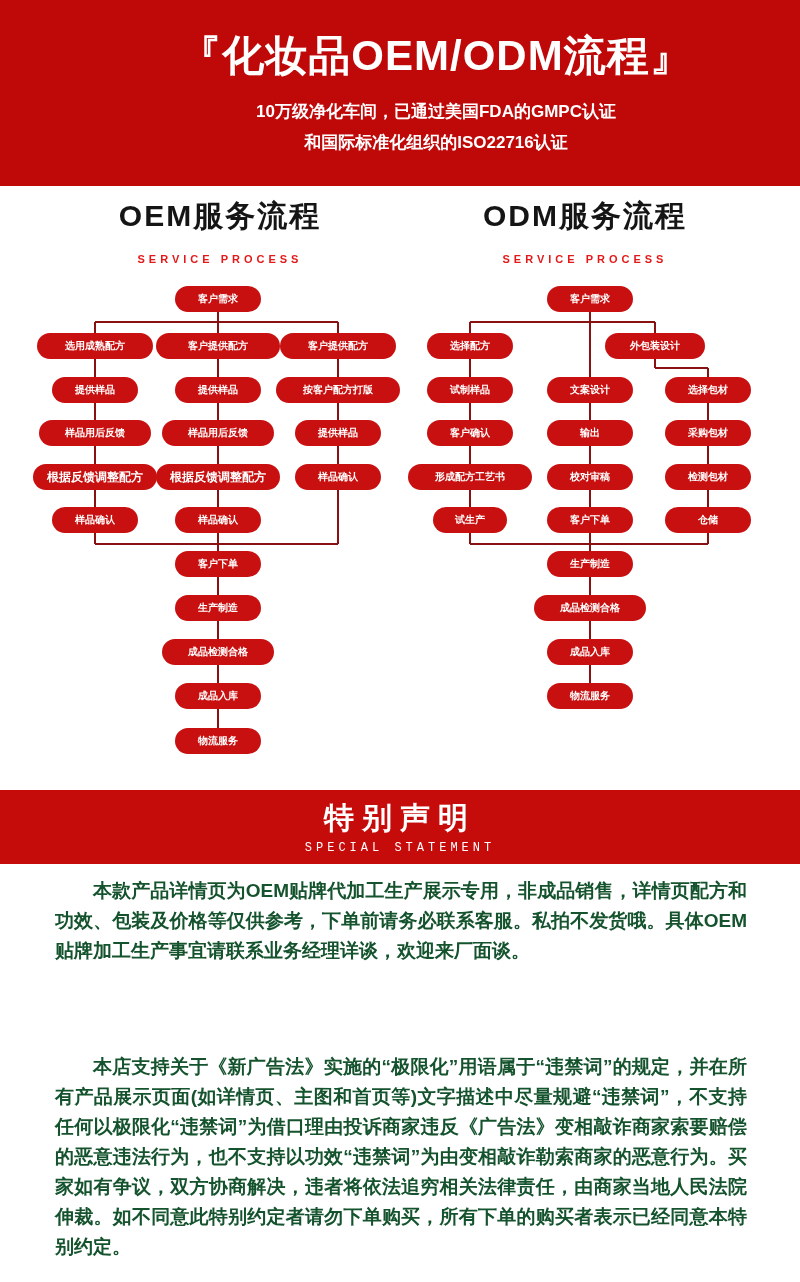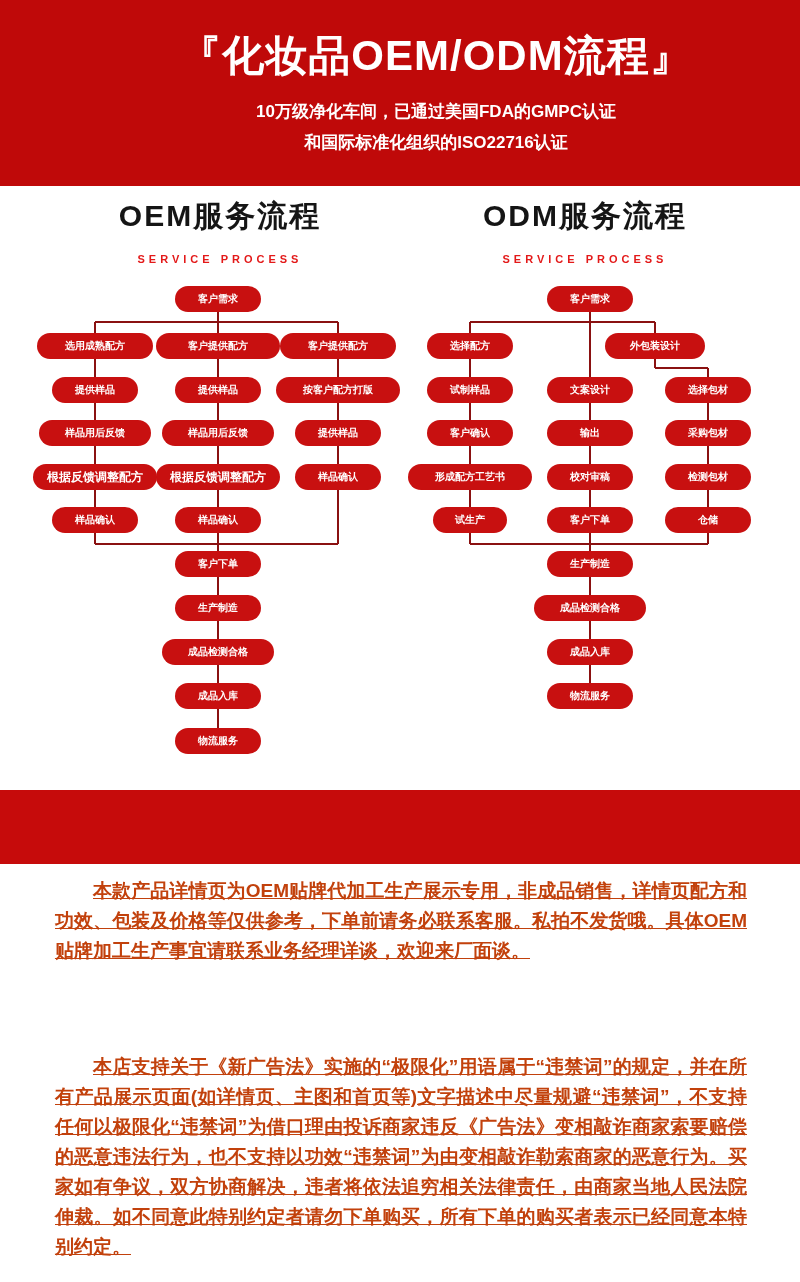--- a/index.html
+++ b/index.html
@@ -24,22 +24,22 @@
   .flow-lines{position:absolute;left:0;top:0;z-index:1;}
   .flow-lines line{stroke:#8a1111;stroke-width:2;}
 
   
   .banner{position:absolute;left:0;width:800px;height:74px;background:#c60b0b;color:#ffffff;text-align:center;}
   #statement-banner{top:790px;} #agreement-banner{top:965px;}
   .banner-title{font-size:30px;font-weight:bold;letter-spacing:8px;padding-top:8px;}
   .banner-sub{font-size:12px;letter-spacing:4px;margin-top:2px;font-family:"Liberation Mono","DejaVu Sans Mono",monospace;}
 
   
-  .body-text{position:absolute;left:55px;width:692px;font-size:19px;font-weight:bold;color:#c2410c;
-             line-height:1.58;text-align:justify;text-indent:2em;text-decoration:underline;}
+  .body-text{position:absolute;left:55px;width:692px;font-size:19px;font-weight:bold;color:#14532d;
+             line-height:1.58;text-align:justify;text-indent:2em;}
   #statement-body{top:876px;}
   #agreement-body{top:1052px;}
 </style>
 </head>
 <body>
 
 <div class="page">
 
   <div class="hero">
     <div class="hero-title">『化妆品OEM/ODM流程』</div>
@@ -145,18 +145,20 @@
   <div class="node" style="left:665px;top:377px;width:86px">选择包材</div>
   <div class="node" style="left:665px;top:420px;width:86px">采购包材</div>
   <div class="node" style="left:665px;top:464px;width:86px">检测包材</div>
   <div class="node" style="left:665px;top:507px;width:86px">仓储</div>
   <div class="node" style="left:547px;top:551px;width:86px">生产制造</div>
   <div class="node" style="left:534px;top:595px;width:112px">成品检测合格</div>
   <div class="node" style="left:547px;top:639px;width:86px">成品入库</div>
   <div class="node" style="left:547px;top:683px;width:86px">物流服务</div>
 
   <div class="banner" id="statement-banner">
+    <div class="banner-title">特别声明</div>
+    <div class="banner-sub">SPECIAL STATEMENT</div>
   </div>
   <div class="body-text" id="statement-body">本款产品详情页为OEM贴牌代加工生产展示专用，非成品销售，详情页配方和功效、包装及价格等仅供参考，下单前请务必联系客服。私拍不发货哦。具体OEM贴牌加工生产事宜请联系业务经理详谈，欢迎来厂面谈。</div>
 
   <div class="body-text" id="agreement-body">本店支持关于《新广告法》实施的“极限化”用语属于“违禁词”的规定，并在所有产品展示页面(如详情页、主图和首页等)文字描述中尽量规避“违禁词”，不支持任何以极限化“违禁词”为借口理由投诉商家违反《广告法》变相敲诈商家索要赔偿的恶意违法行为，也不支持以功效“违禁词”为由变相敲诈勒索商家的恶意行为。买家如有争议，双方协商解决，违者将依法追穷相关法律责任，由商家当地人民法院伸裁。如不同意此特别约定者请勿下单购买，所有下单的购买者表示已经同意本特别约定。</div>
 
 </div>
 
 </body></html>

